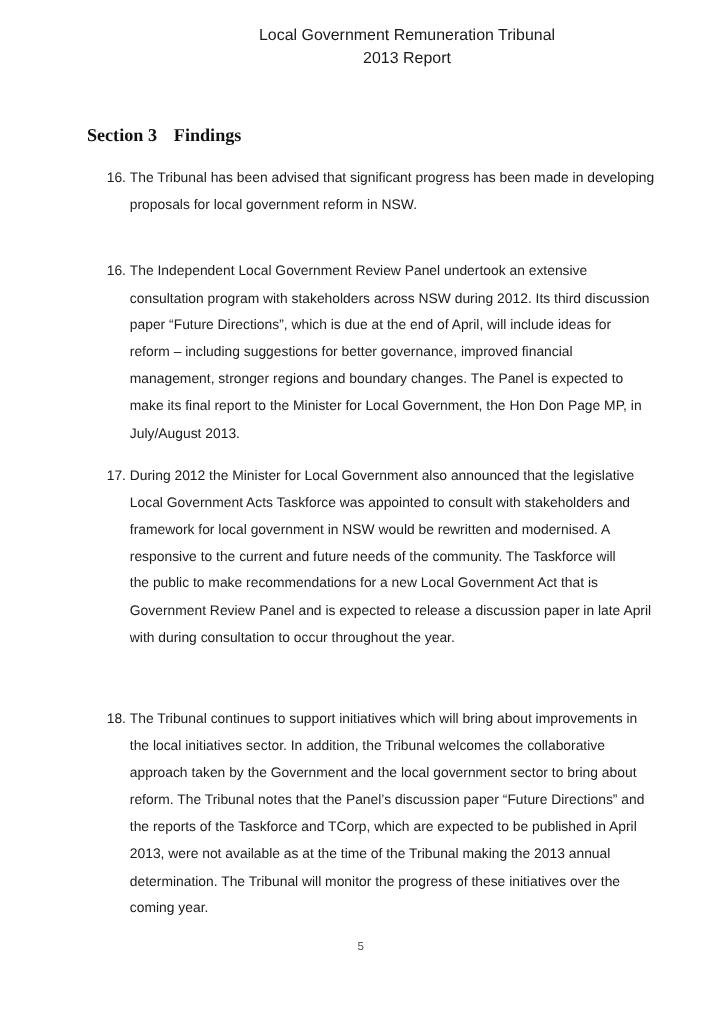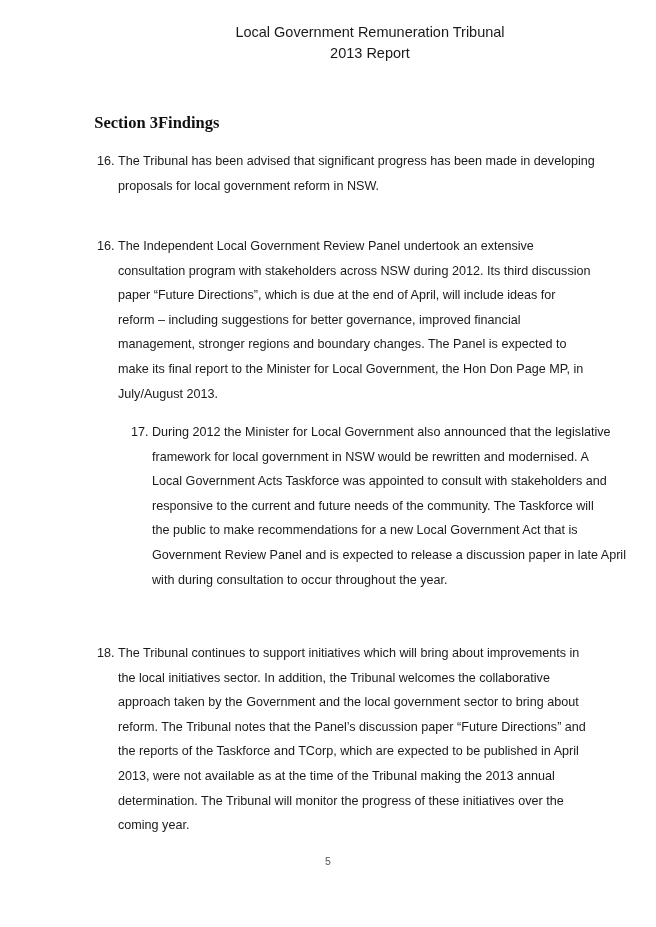--- a/index.html
+++ b/index.html
@@ -38,21 +38,21 @@
     .section-heading {
       position: absolute;
       left: 79px;
       top: 113px;
       font-family: "Liberation Serif", "DejaVu Serif", serif;
       font-weight: bold;
       font-size: 16.5px;
       color: #111;
       white-space: nowrap;
     }
-    .section-heading .sec-num { display: inline-block; width: 79px; text-align: right; }
+    .section-heading .sec-num { display: inline-block; width: 79px; }
     .para {
       position: absolute;
       left: 97px;
       width: 500px;
       font-size: 12.6px;
       color: #1a1a1a;
     }
     .para .line {
       position: relative;
       height: 24.6px;
@@ -121,30 +121,30 @@
       <span class="txt">management, stronger regions and boundary changes.  The Panel is expected to</span>
     </div>
     <div class="line">
       <span class="txt">make its final report to the Minister for Local Government, the Hon Don Page MP, in</span>
     </div>
     <div class="line">
       <span class="txt">July/August 2013.</span>
     </div>
   </div>
 
-  <div class="para" style="top:420px;margin-left:34px;">
+  <div class="para" style="top:420px;">
     <div class="line">
       <span class="num">17.</span>
       <span class="txt">During 2012 the Minister for Local Government also announced that the legislative</span>
     </div>
     <div class="line">
-      <span class="txt">framework for local government in NSW would be rewritten and modernised. A</span>
+      <span class="txt">Local Government Acts Taskforce was appointed to consult with stakeholders and</span>
     </div>
     <div class="line">
-      <span class="txt">Local Government Acts Taskforce was appointed to consult with stakeholders and</span>
+      <span class="txt">framework for local government in NSW would be rewritten and modernised. A</span>
     </div>
     <div class="line">
       <span class="txt">responsive to the current and future needs of the community. The Taskforce will</span>
     </div>
     <div class="line">
       <span class="txt">the public to make recommendations for a new Local Government Act that is</span>
     </div>
     <div class="line">
       <span class="txt">Government Review Panel and is expected to release a discussion paper in late April</span>
     </div>

